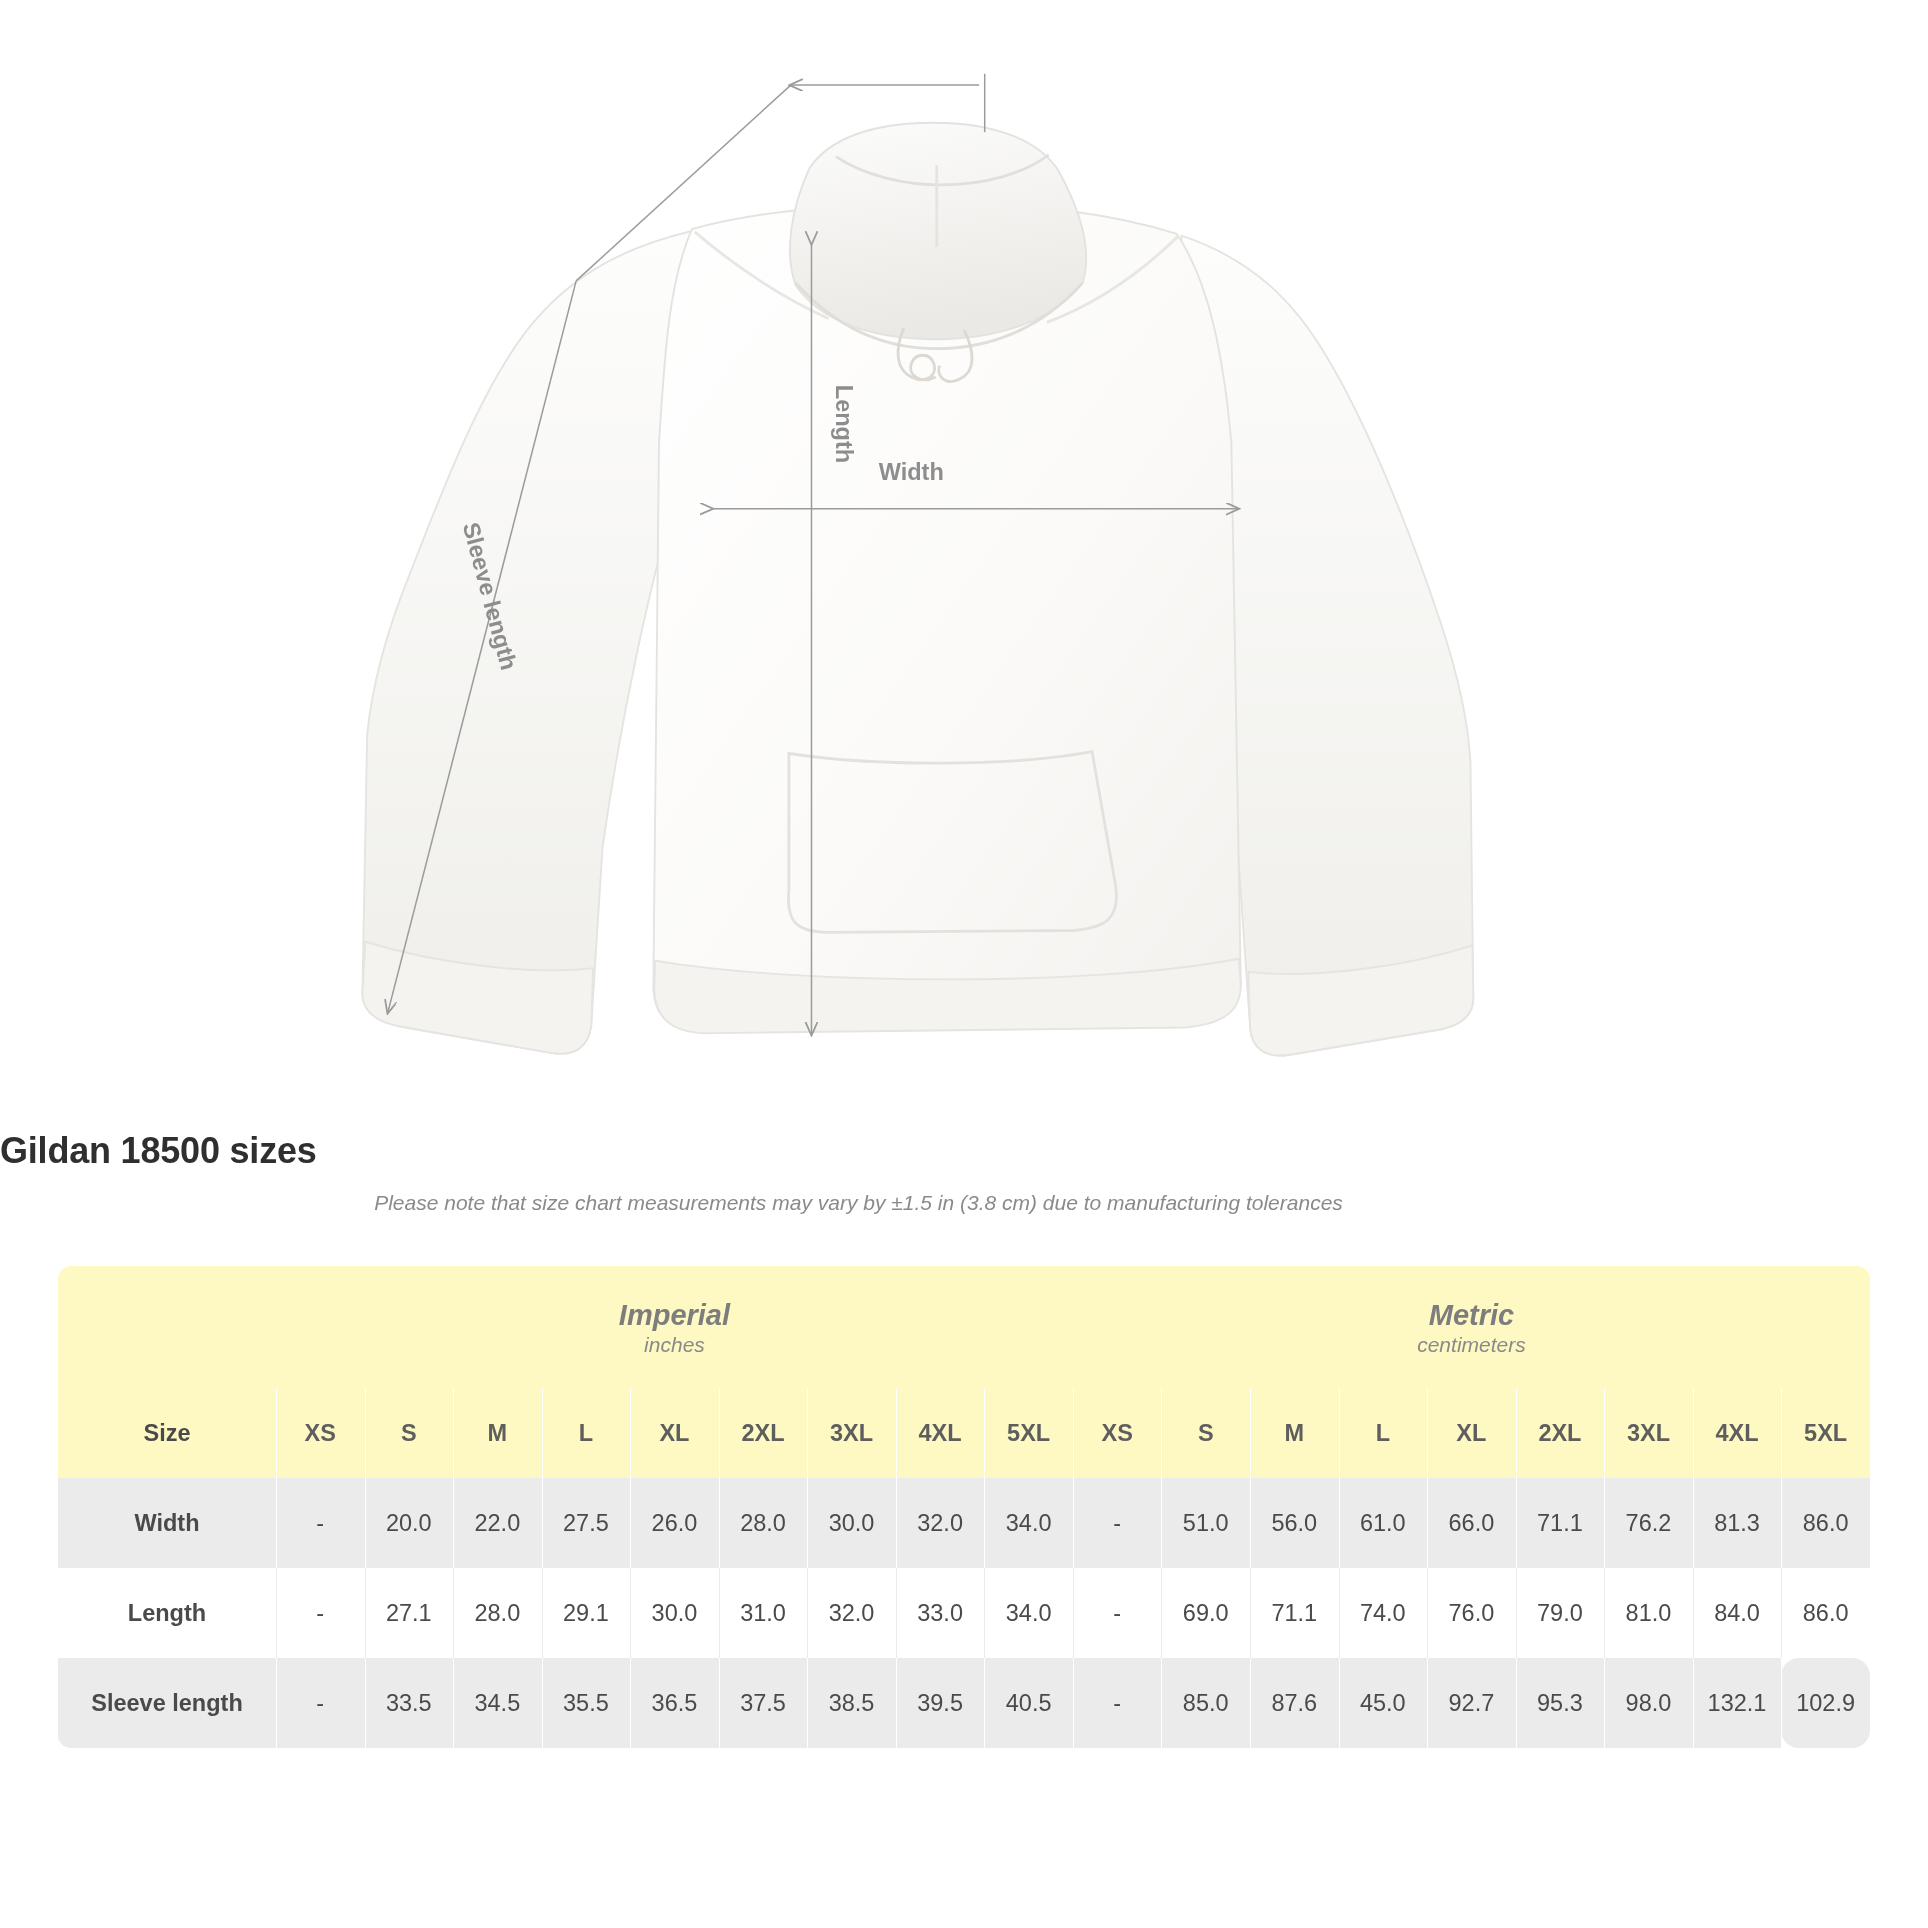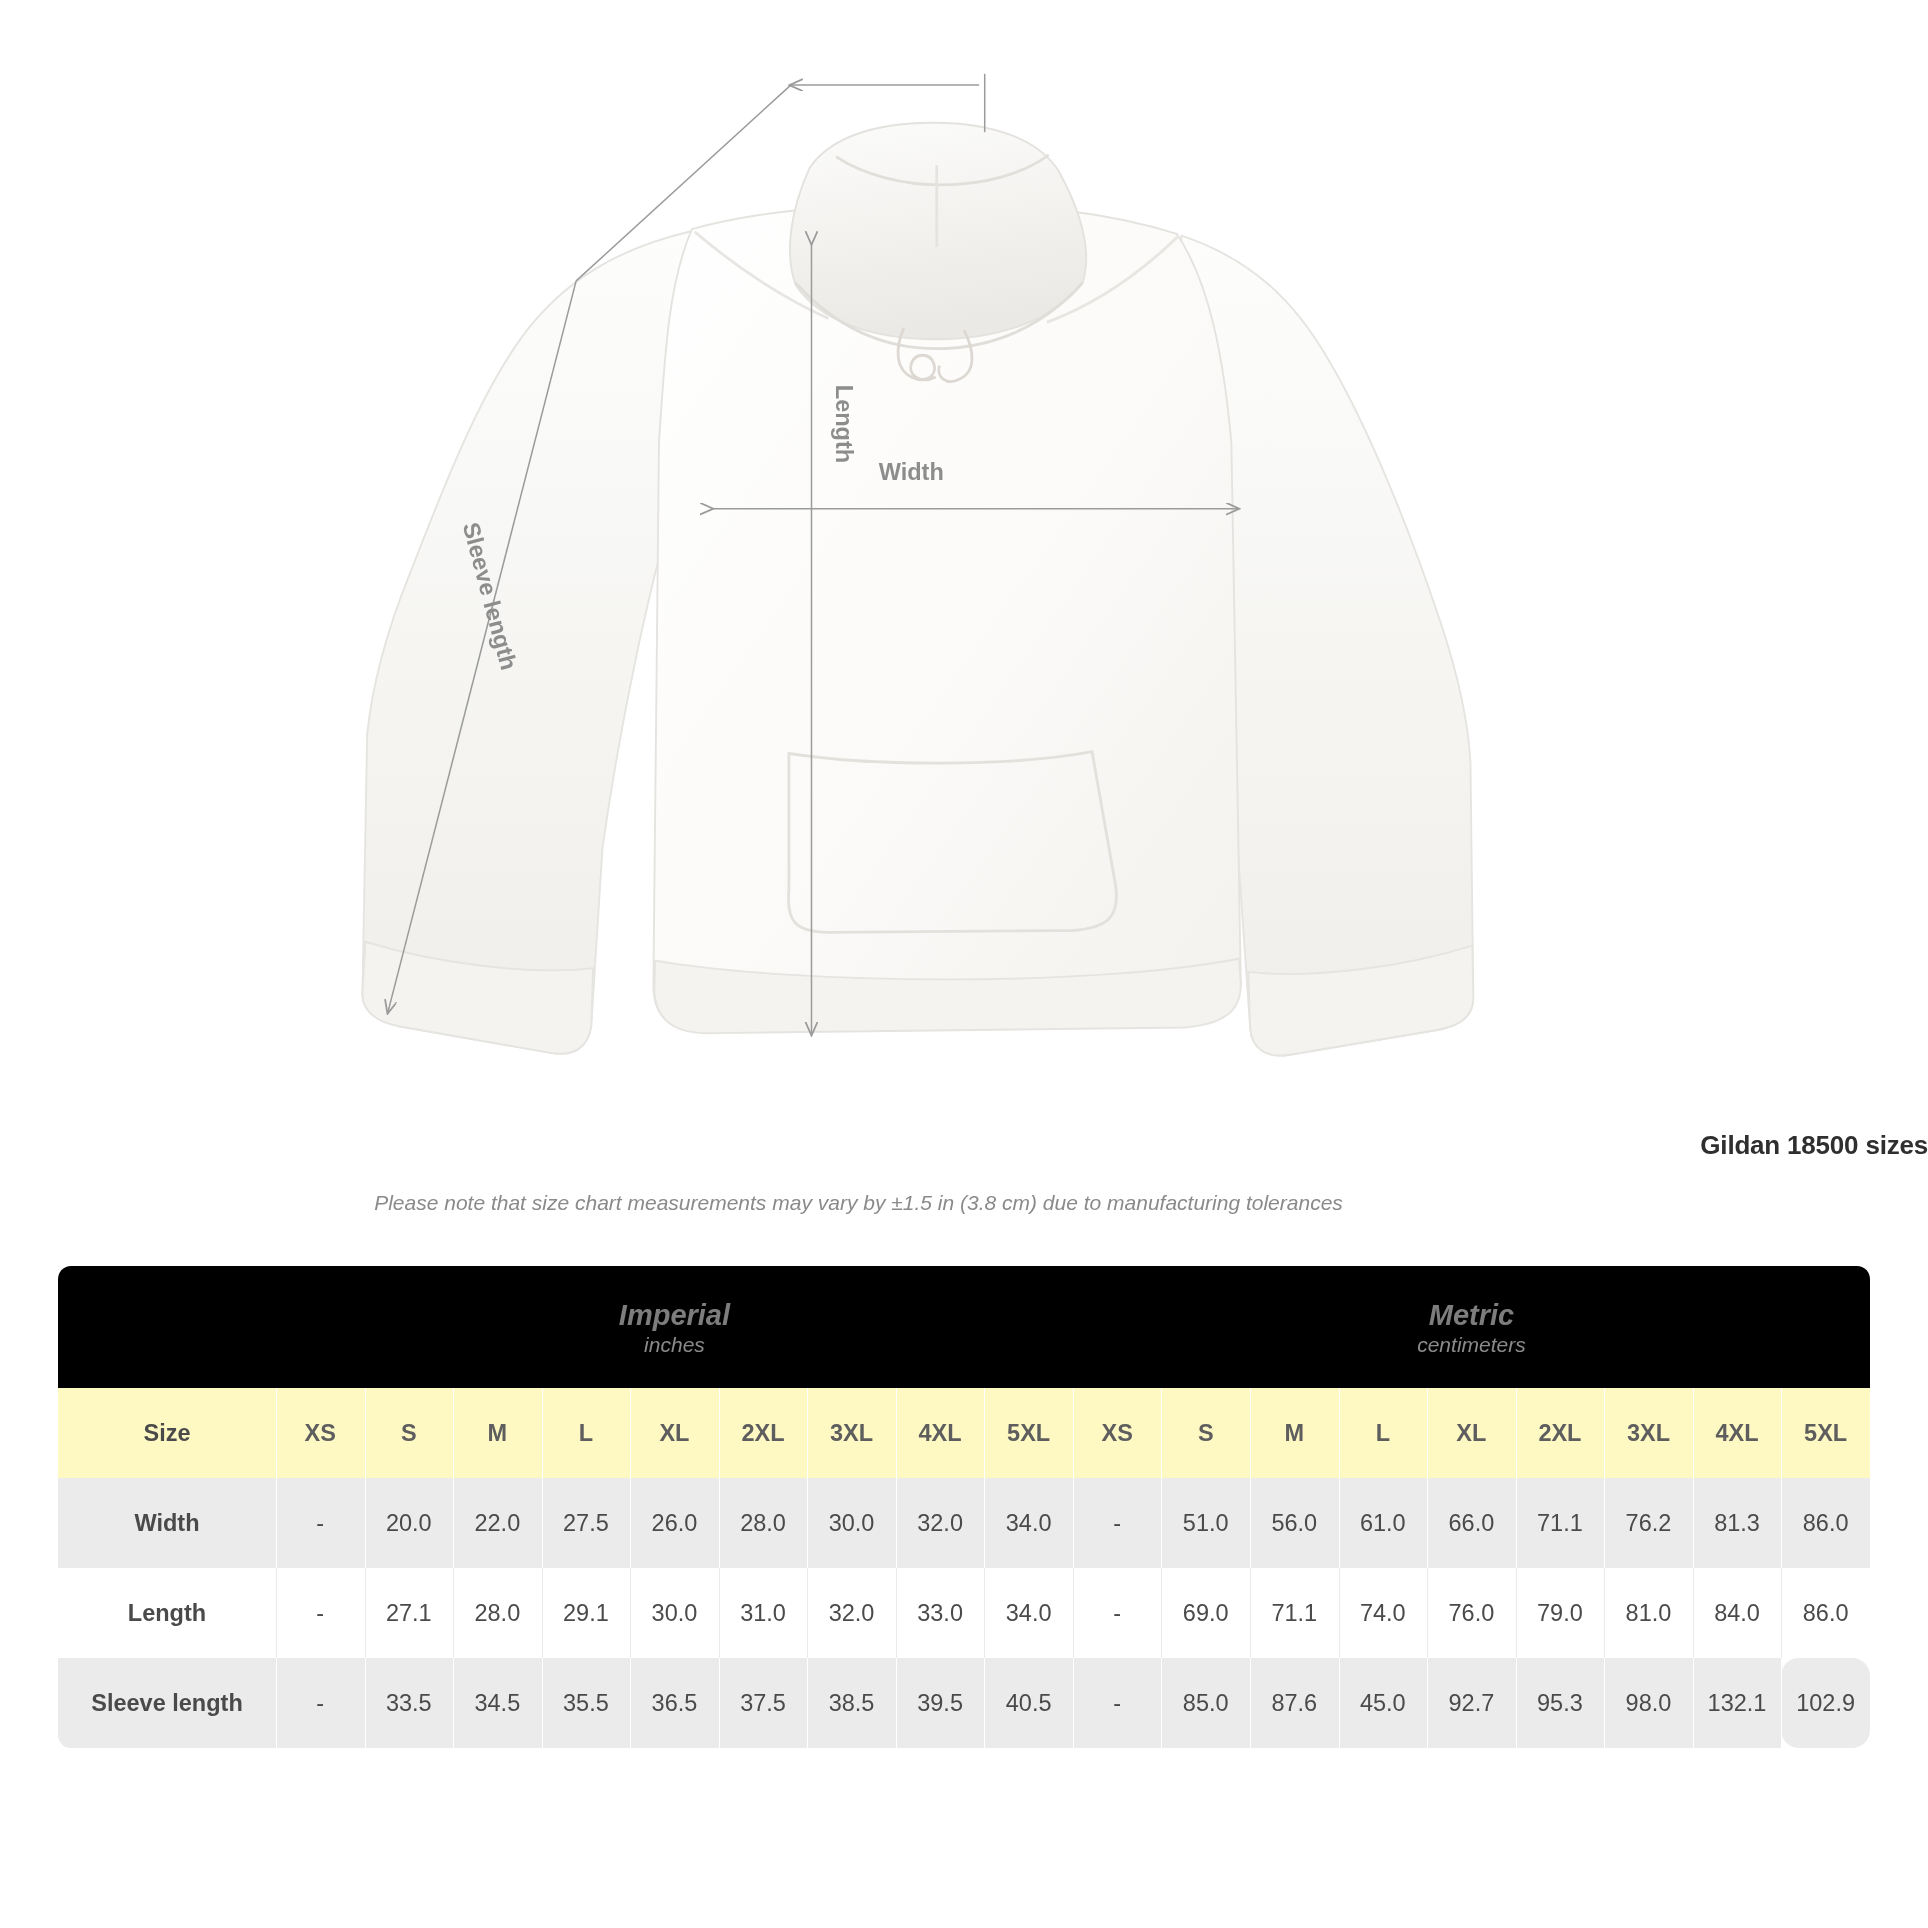--- a/index.html
+++ b/index.html
@@ -21,22 +21,22 @@
     position: absolute;
     left: 0; top: 0;
     width: 1928px; height: 1121px;
   }
   .illustration svg { display: block; }
 
   
   .chart-title {
     position: absolute;
     top: 1130px; left: 0; width: 1928px;
-    text-align: right;
-    font-size: 26px;
+    text-align: left;
+    font-size: 36px;
     font-weight: bold;
     color: #2f2f2f;
     letter-spacing: -0.2px;
   }
   .chart-note {
     position: absolute;
     top: 1191px; left: 0; width: 1717px;
     text-align: center;
     font-size: 21px;
     font-style: italic;
@@ -56,21 +56,21 @@
     table-layout: fixed;
   }
   table.sizes td, table.sizes th {
     border: none;
     padding: 0;
     text-align: center;
     vertical-align: middle;
   }
   
   .hdr-band td {
-    background: #000000;
+    background: #fef9c3;
     height: 122px;
   }
   .hdr-band td.corner-l { border-top-left-radius: 13px; }
   .hdr-band td.corner-r { border-top-right-radius: 13px; }
 
   .unit-system {
     font-size: 29px;
     font-weight: bold;
     font-style: italic;
     color: #7d7d7d;

